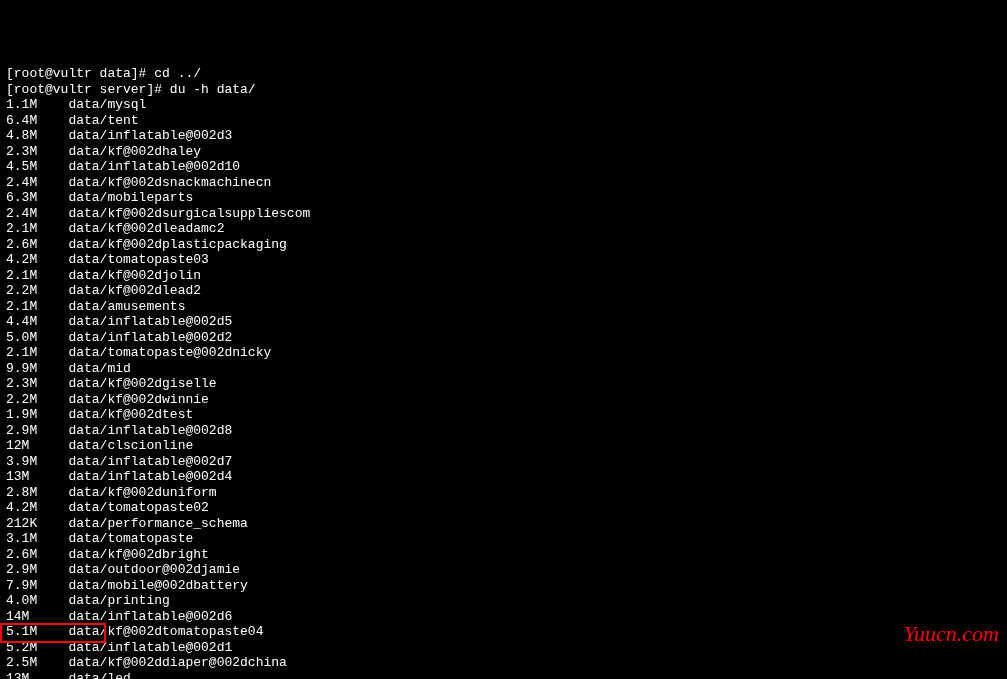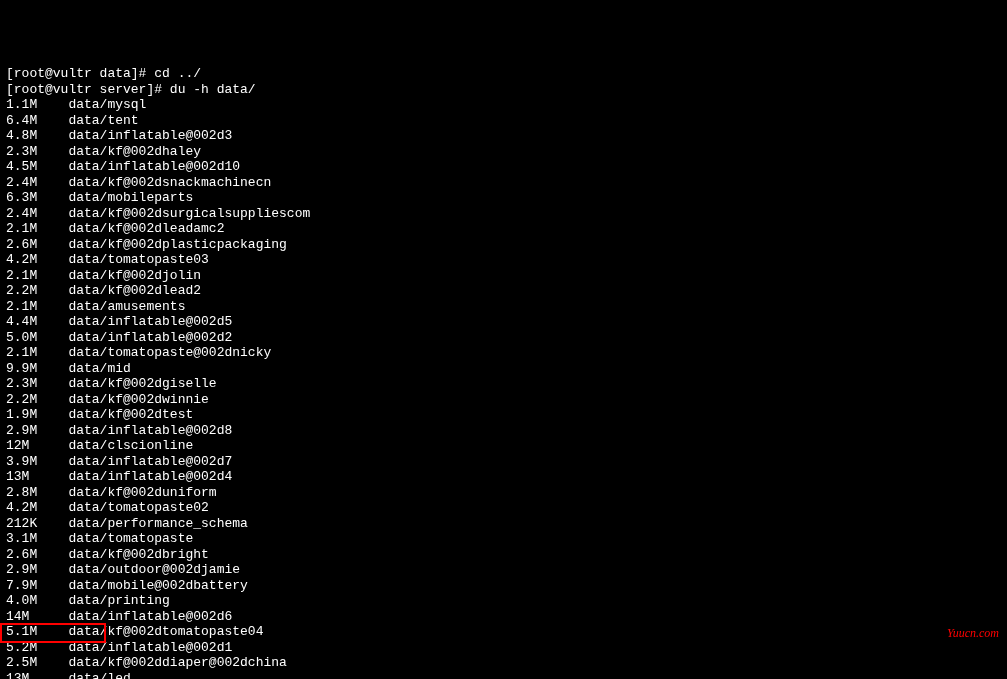--- a/index.html
+++ b/index.html
@@ -32,21 +32,21 @@
       top: 623px;
       width: 106px;
       height: 20px;
     }
     .watermark {
       position: absolute;
       right: 8px;
       bottom: 38px;
       color: #ff0000;
       font-family: 'Times New Roman', serif;
-      font-size: 12px;
+      font-size: 22px;
       font-style: italic;
       font-weight: normal;
     }
   </style>
 </head>
 <body>
 
 
 
 <div id="terminal"><span class="line">[root@vultr data]# cd ../</span><span class="line">[root@vultr server]# du -h data/</span><span class="line">1.1M    data/mysql</span><span class="line">6.4M    data/tent</span><span class="line">4.8M    data/inflatable@002d3</span><span class="line">2.3M    data/kf@002dhaley</span><span class="line">4.5M    data/inflatable@002d10</span><span class="line">2.4M    data/kf@002dsnackmachinecn</span><span class="line">6.3M    data/mobileparts</span><span class="line">2.4M    data/kf@002dsurgicalsuppliescom</span><span class="line">2.1M    data/kf@002dleadamc2</span><span class="line">2.6M    data/kf@002dplasticpackaging</span><span class="line">4.2M    data/tomatopaste03</span><span class="line">2.1M    data/kf@002djolin</span><span class="line">2.2M    data/kf@002dlead2</span><span class="line">2.1M    data/amusements</span><span class="line">4.4M    data/inflatable@002d5</span><span class="line">5.0M    data/inflatable@002d2</span><span class="line">2.1M    data/tomatopaste@002dnicky</span><span class="line">9.9M    data/mid</span><span class="line">2.3M    data/kf@002dgiselle</span><span class="line">2.2M    data/kf@002dwinnie</span><span class="line">1.9M    data/kf@002dtest</span><span class="line">2.9M    data/inflatable@002d8</span><span class="line">12M     data/clscionline</span><span class="line">3.9M    data/inflatable@002d7</span><span class="line">13M     data/inflatable@002d4</span><span class="line">2.8M    data/kf@002duniform</span><span class="line">4.2M    data/tomatopaste02</span><span class="line">212K    data/performance_schema</span><span class="line">3.1M    data/tomatopaste</span><span class="line">2.6M    data/kf@002dbright</span><span class="line">2.9M    data/outdoor@002djamie</span><span class="line">7.9M    data/mobile@002dbattery</span><span class="line">4.0M    data/printing</span><span class="line">14M     data/inflatable@002d6</span><span class="line">5.1M    data/kf@002dtomatopaste04</span><span class="line">5.2M    data/inflatable@002d1</span><span class="line">2.5M    data/kf@002ddiaper@002dchina</span><span class="line">13M     data/led</span></div>

